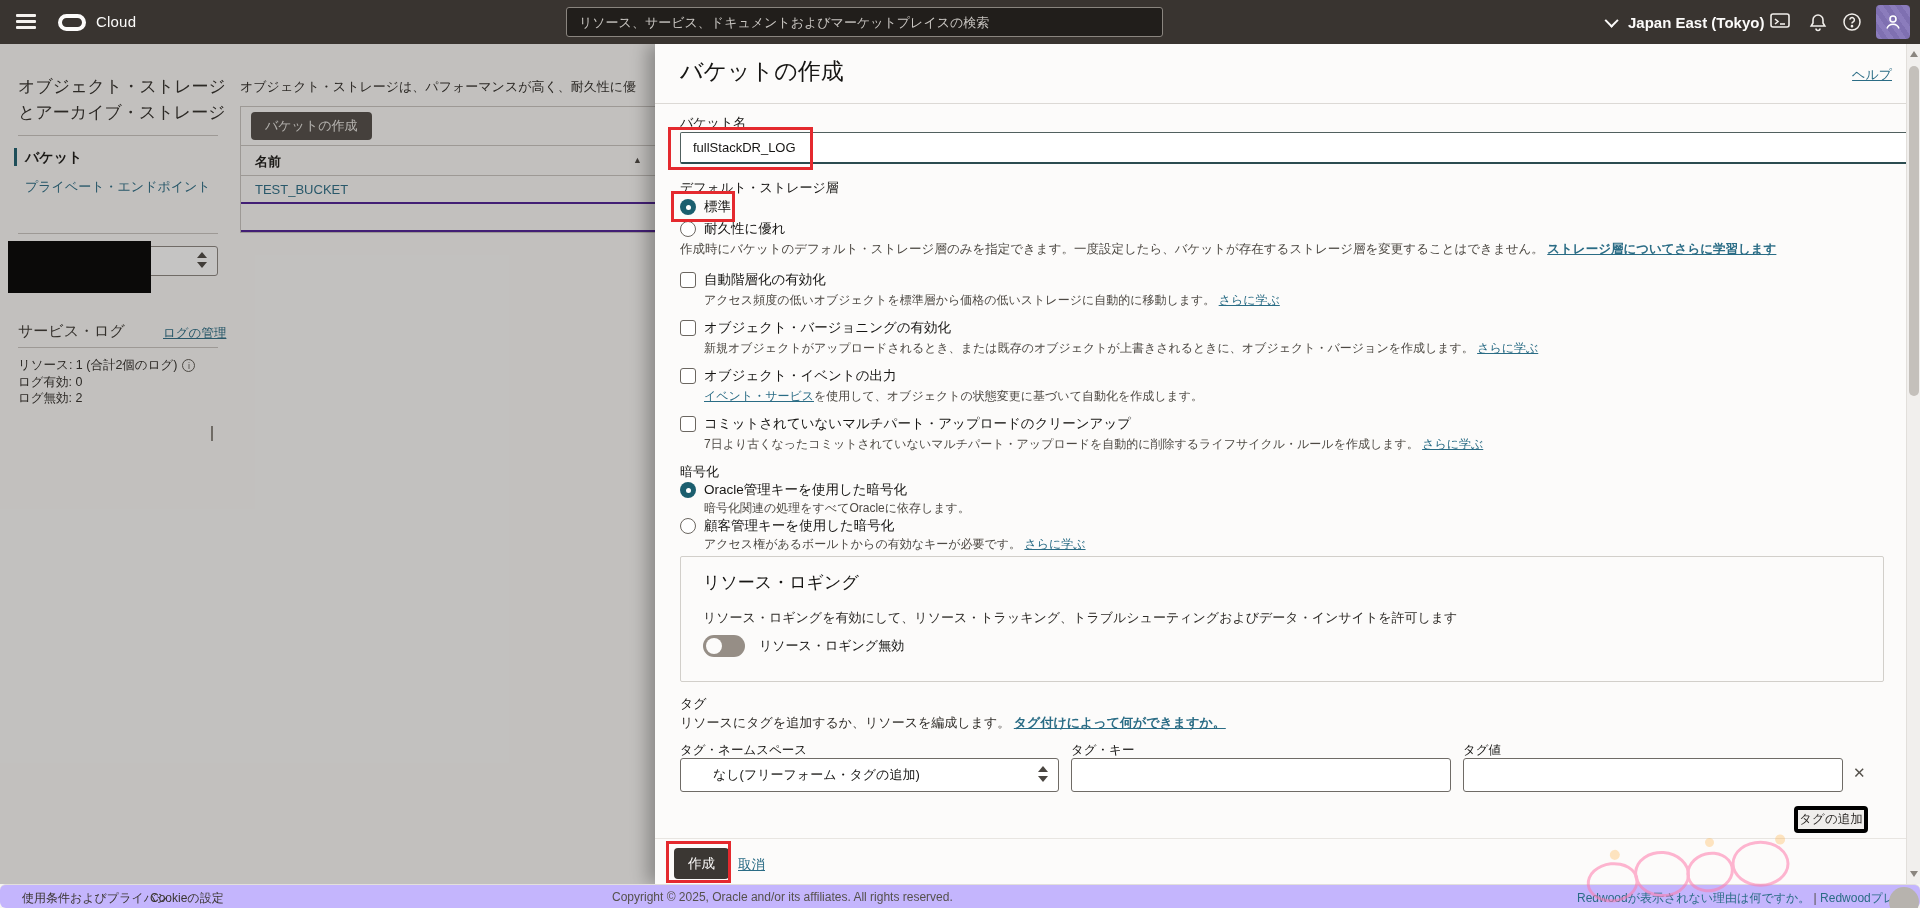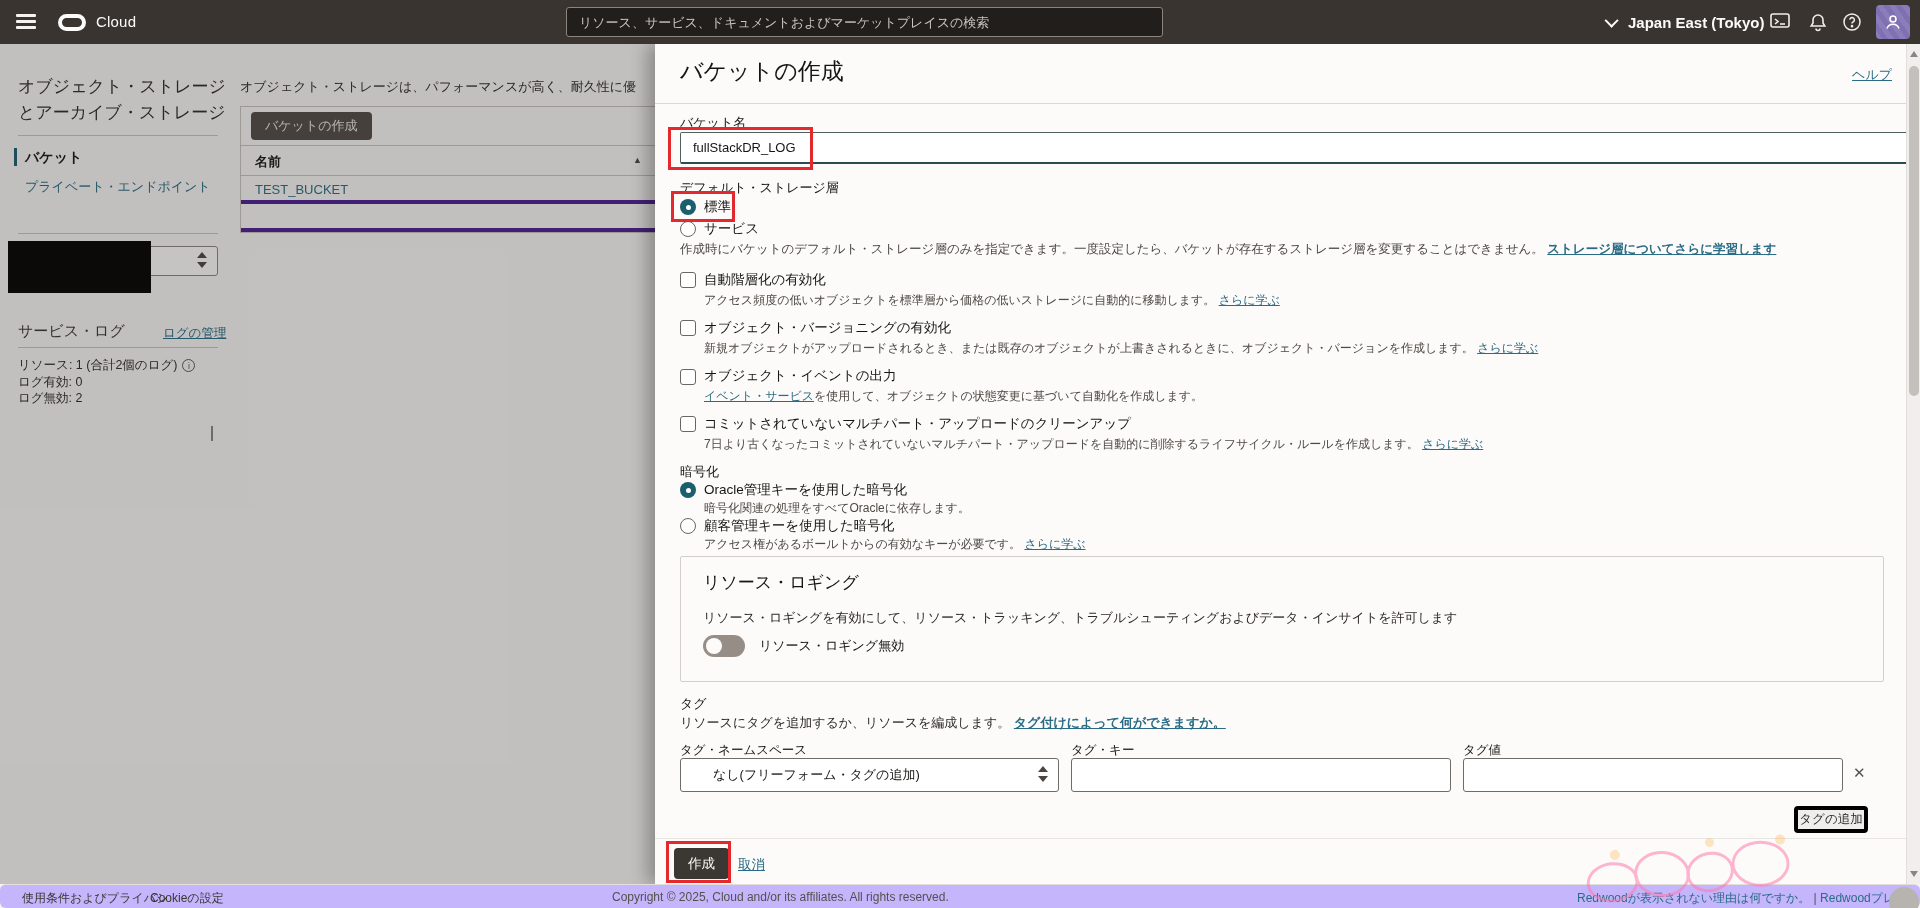--- a/index.html
+++ b/index.html
@@ -38,21 +38,21 @@
   .sb-stat { position:absolute; left:18px; font-size:12.5px; color:#2e2b27; }
   .sb-tick { position:absolute; left:211px; top:382px; width:1.5px; height:15px; background:#8a857f; }
 
   .lp-intro { position:absolute; left:240px; top:30px; width:414px; font-size:13px; line-height:26px; color:#2e2b27; overflow:hidden; height:52px; }
   .lp-table { position:absolute; left:240px; top:62px; width:470px; border:1px solid #c9c5c0; background:#fbfaf9; }
   .lp-toolbar { height:38px; position:relative; }
   .btn-dark-sm { position:absolute; left:10px; top:5px; height:28px; padding:0 14px; background:#504b46; color:#e9e7e4; font-size:13px; border:none; border-radius:4px; cursor:pointer; }
   .lp-head { height:31px; border-top:1px solid #c9c5c0; border-bottom:1px solid #c9c5c0; position:relative; }
   .lp-head .hname { position:absolute; left:14px; top:7px; font-size:13px; font-weight:700; color:#161513; }
   .lp-sort { position:absolute; left:392px; top:9px; font-size:9px; color:#4a4641; cursor:pointer; }
-  .lp-row { height:28px; position:relative; border-bottom:4px solid #4c1d95; }
+  .lp-row { height:28px; position:relative; border-bottom:2px solid #4c1d95; }
   .lp-link { position:absolute; left:14px; top:6px; font-size:13px; color:#2a6c85; cursor:pointer; }
 
   .dim { position:absolute; left:0; top:44px; width:655px; height:840px; background:rgba(42,38,34,.27); z-index:2; }
 
   
   .drawer { position:absolute; left:655px; top:44px; width:1251px; height:840px; background:#fcfbfa; box-shadow:-8px 0 16px rgba(0,0,0,.28); z-index:3; }
   .d-title { position:absolute; left:25px; top:12px; font-size:23px; color:#161513; }
   .link { color:#2a6c85; text-decoration:underline; cursor:pointer; }
   .link.b { font-weight:700; }
   .d-help { position:absolute; right:14px; top:22px; font-size:13px; }
@@ -159,21 +159,21 @@
     <label class="f-label" style="top:70px;">バケット名</label>
     <input class="d-input" value="fullStackDR_LOG" style="">
 
     <div class="f-label" style="top:135px;">デフォルト・ストレージ層</div>
     <div class="opt" style="top:154px;">
       <span class="radio sel"></span>
       <span class="lab">標準</span>
     </div>
     <div class="opt" style="top:176px;">
       <span class="radio"></span>
-      <span class="lab">サービス</span>
+      <span class="lab">耐久性に優れ</span>
     </div>
     <div class="note" style="top:197px;">
       <span>作成時にバケットのデフォルト・ストレージ層のみを指定できます。一度設定したら、バケットが存在するストレージ層を変更することはできません。</span>
       <a class="link b">ストレージ層についてさらに学習します</a>
     </div>
 
     <div class="opt" style="top:227px;">
       <span class="chk"></span>
       <span class="lab">自動階層化の有効化</span>
     </div>
@@ -184,21 +184,21 @@
 
     <div class="opt" style="top:275px;">
       <span class="chk"></span>
       <span class="lab">オブジェクト・バージョニングの有効化</span>
     </div>
     <div class="cb-desc" style="top:296px;">
       <span>新規オブジェクトがアップロードされるとき、または既存のオブジェクトが上書きされるときに、オブジェクト・バージョンを作成します。</span>
       <a class="link">さらに学ぶ</a>
     </div>
 
-    <div class="opt" style="top:323px;align-items:flex-end;">
+    <div class="opt" style="top:323px;">
       <span class="chk"></span>
       <span class="lab">オブジェクト・イベントの出力</span>
     </div>
     <div class="cb-desc" style="top:344px;">
       <a class="link">イベント・サービス</a><span>を使用して、オブジェクトの状態変更に基づいて自動化を作成します。</span>
     </div>
 
     <div class="opt" style="top:371px;">
       <span class="chk"></span>
       <span class="lab">コミットされていないマルチパート・アップロードのクリーンアップ</span>
@@ -259,21 +259,21 @@
 
   <div class="vscroll">
     <span class="vs-arrow vs-up"></span>
     <span class="vs-thumb"></span>
     <span class="vs-arrow vs-dn"></span>
   </div>
 
   <div class="pg-footer">
     <span class="ft" style="left:22px;color:#3a3631;cursor:pointer;">使用条件およびプライバシ</span>
     <span class="ft" style="left:150px;color:#3a3631;cursor:pointer;">Cookieの設定</span>
-    <span class="ft" style="left:612px;color:#55514c;">Copyright © 2025, Cloud and/or its affiliates. All rights reserved.</span>
+    <span class="ft" style="left:612px;color:#55514c;">Copyright © 2025, Oracle and/or its affiliates. All rights reserved.</span>
     <span class="ft" style="left:1577px;">
       <a style="color:#2a6c85;text-decoration:none;cursor:pointer;">Redwoodが表示されない理由は何ですか。</a>
       <span style="color:#55514c;">|</span>
       <a style="color:#2a6c85;text-decoration:none;cursor:pointer;">Redwoodプレビュー</a>
     </span>
   </div>
   <div class="widget"></div>
 
   <div class="watermark">
     <i style="left:4px;top:14px;width:52px;height:40px;"></i>

